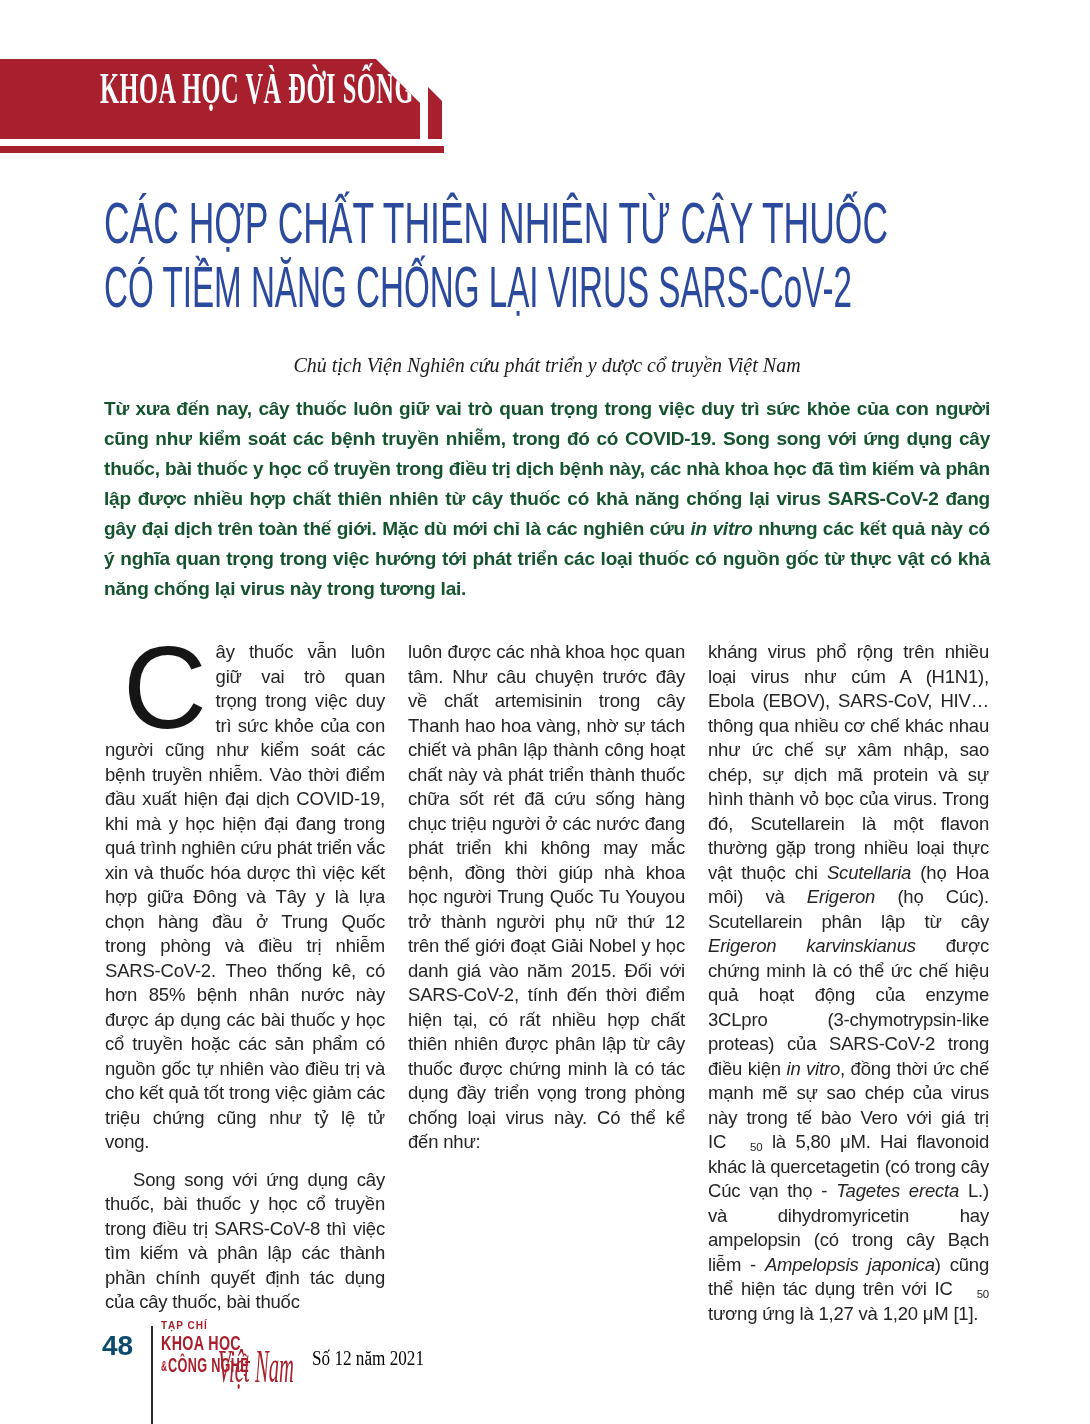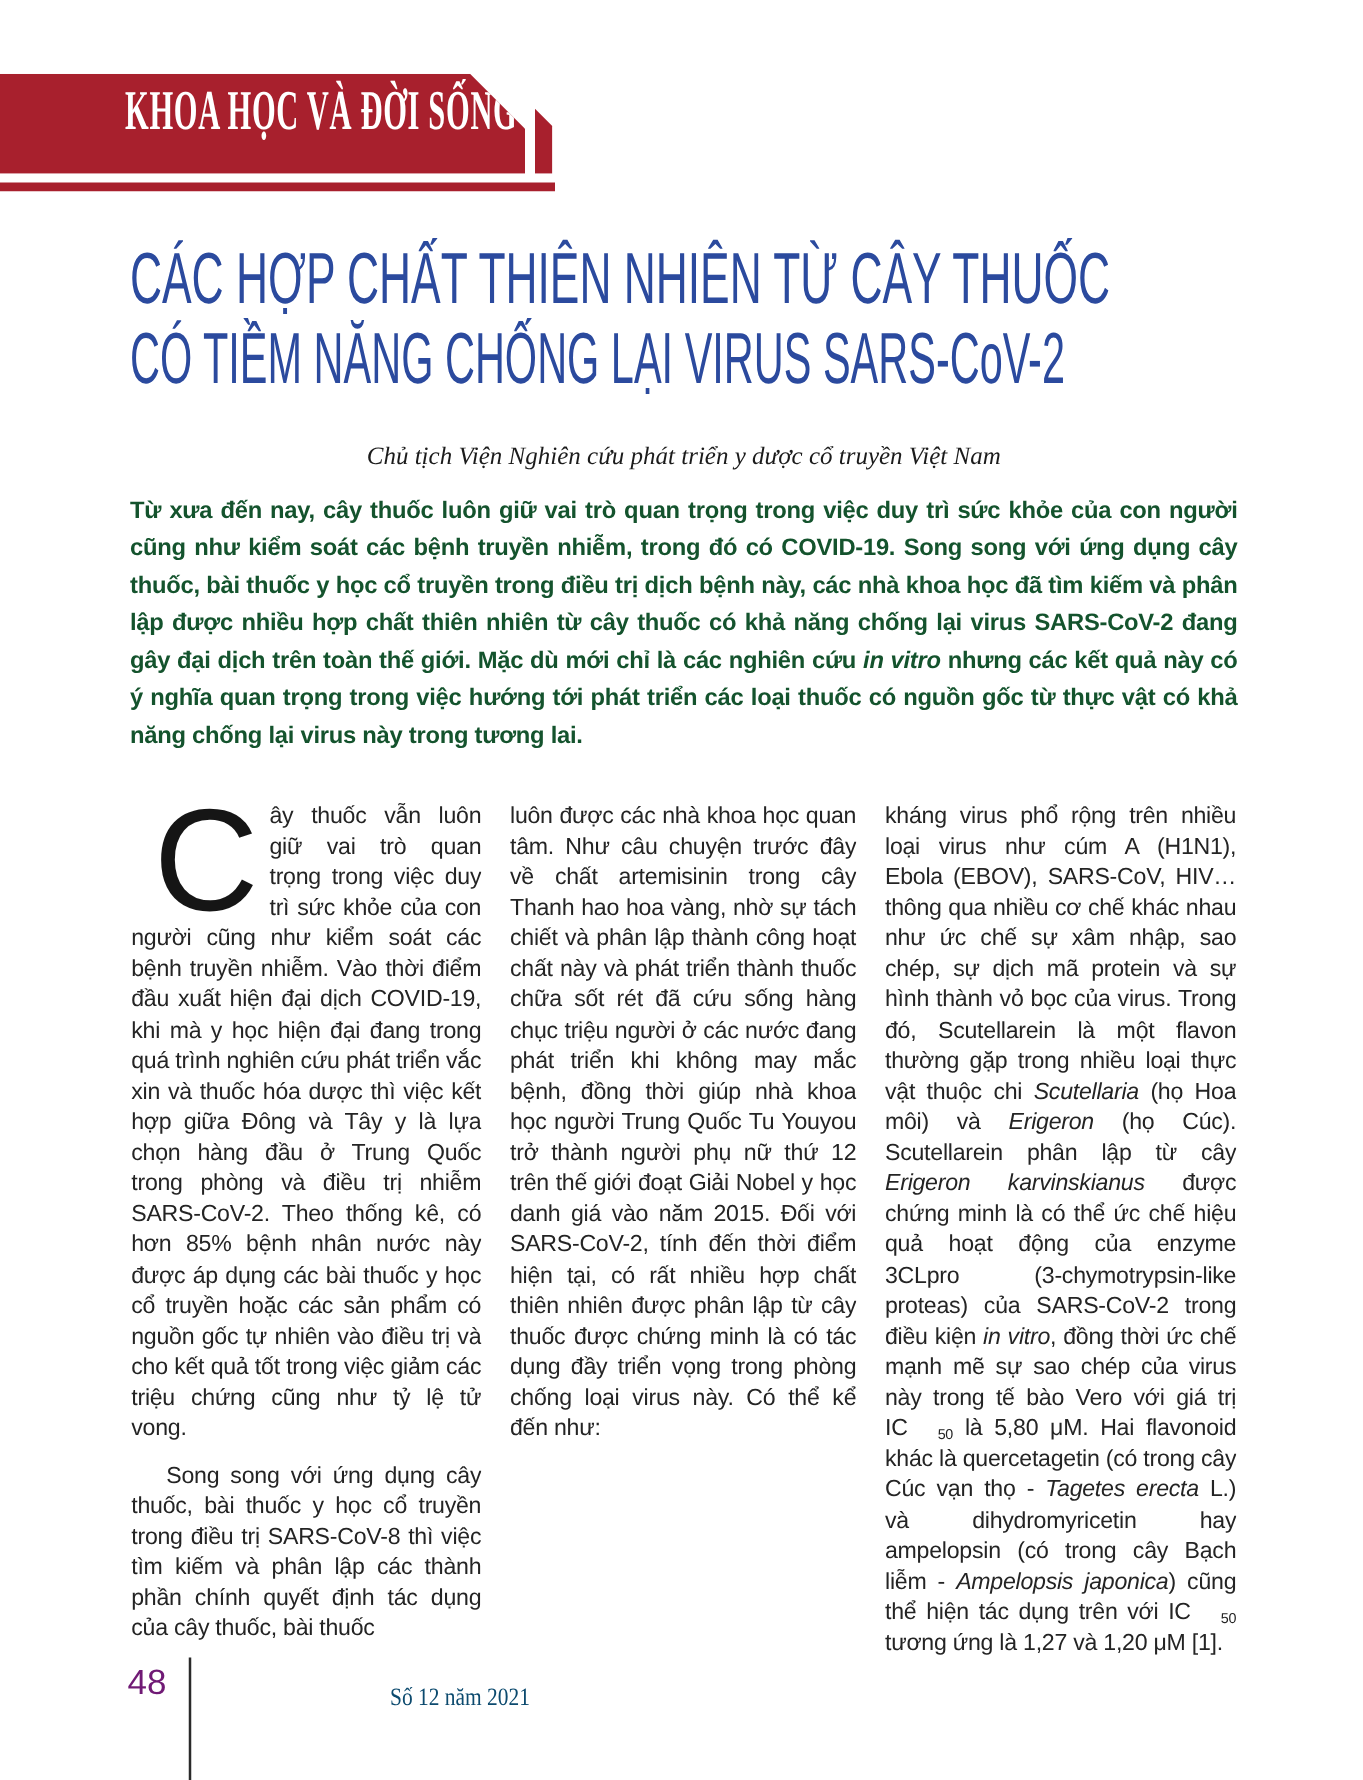--- a/index.html
+++ b/index.html
@@ -43,32 +43,32 @@
   .col3{left:708px;width:281px;}
   .body-p{margin:0;}
   .body-p + .body-p{margin-top:13px;}
   .indent{text-indent:28px;}
   .col i{font-style:italic;}
   .col sub{font-size:0.62em;vertical-align:-0.3em;line-height:0;padding-left:24px;}
   .dropcap{float:left;font-size:116px;line-height:92px;height:94px;
            padding:2px 9px 0 18px;color:#151515;}
 
   
-  .page-num{position:absolute;left:102px;top:1330px;font-size:28px;font-weight:400;color:#701a75;margin:0;}
+  .page-num{position:absolute;left:102px;top:1330px;font-size:28px;font-weight:700;color:#0c4a6e;margin:0;}
   .footer-divider{position:absolute;left:151px;top:1326px;width:2px;height:98px;background:#2a2a2a;}
   .logo{position:absolute;left:161px;top:1320px;width:230px;color:#A8202D;}
   .logo-tagline{font-size:10px;font-weight:700;letter-spacing:1px;line-height:12px;}
   .logo-line{font-size:21px;font-weight:700;letter-spacing:0.5px;line-height:22px;white-space:nowrap;}
   .logo-line span{display:inline-block;white-space:nowrap;}
   .logo-amp{font-size:14px;font-weight:700;vertical-align:1px;margin-right:1px;}
   .logo-script{position:absolute;left:57px;top:24px;font-family:"Liberation Serif","DejaVu Serif",serif;
                font-style:italic;font-size:46px;line-height:46px;white-space:nowrap;}
   .logo-script span{display:inline-block;white-space:nowrap;}
   .issue{position:absolute;left:312px;top:1347px;font-family:"Liberation Serif","DejaVu Serif",serif;
-         font-size:20px;color:#0c4a6e;margin:0;white-space:nowrap;}
+         font-size:20px;color:#000000;margin:0;white-space:nowrap;}
   .issue span{display:inline-block;white-space:nowrap;}
 </style>
 </head>
 <body>
 
 <div class="page">
 
   <div class="banner-main">
     <span class="banner-text" style="transform: scaleX(0.54208); transform-origin: left center;">KHOA HỌC VÀ ĐỜI SỐNG</span>
   </div>
@@ -91,16 +91,22 @@
     <p class="body-p">luôn được các nhà khoa học quan tâm. Như câu chuyện trước đây về chất artemisinin trong cây Thanh hao hoa vàng, nhờ sự tách chiết và phân lập thành công hoạt chất này và phát triển thành thuốc chữa sốt rét đã cứu sống hàng chục triệu người ở các nước đang phát triển khi không may mắc bệnh, đồng thời giúp nhà khoa học người Trung Quốc Tu Youyou trở thành người phụ nữ thứ 12 trên thế giới đoạt Giải Nobel y học danh giá vào năm 2015. Đối với SARS-CoV-2, tính đến thời điểm hiện tại, có rất nhiều hợp chất thiên nhiên được phân lập từ cây thuốc được chứng minh là có tác dụng đầy triển vọng trong phòng chống loại virus này. Có thể kể đến như:</p>
   </div>
 
   <div class="col col3">
     <p class="body-p"><span>kháng virus phổ rộng trên nhiều loại virus như cúm A (H1N1), Ebola (EBOV), SARS-CoV, HIV… thông qua nhiều cơ chế khác nhau như ức chế sự xâm nhập, sao chép, sự dịch mã protein và sự hình thành vỏ bọc của virus. Trong đó, Scutellarein là một flavon thường gặp trong nhiều loại thực vật thuộc chi </span><i>Scutellaria</i><span> (họ Hoa môi) và </span><i>Erigeron</i><span> (họ Cúc). Scutellarein phân lập từ cây </span><i>Erigeron karvinskianus</i><span> được chứng minh là có thể ức chế hiệu quả hoạt động của enzyme 3CLpro (3-chymotrypsin-like proteas) của SARS-CoV-2 trong điều kiện </span><i>in vitro</i><span>, đồng thời ức chế mạnh mẽ sự sao chép của virus này trong tế bào Vero với giá trị IC</span><sub>50</sub><span> là 5,80 μM. Hai flavonoid khác là quercetagetin (có trong cây Cúc vạn thọ - </span><i>Tagetes erecta</i><span> L.) và dihydromyricetin hay ampelopsin (có trong cây Bạch liễm - </span><i>Ampelopsis japonica</i><span>) cũng thể hiện tác dụng trên với IC</span><sub>50</sub><span> tương ứng là 1,27 và 1,20 μM [1].</span></p>
   </div>
 
   <p class="page-num">48</p>
   <div class="footer-divider"></div>
 
+  <div class="logo">
+    <div class="logo-tagline">TẠP CHÍ</div>
+    <div class="logo-line"><span style="transform: scaleX(0.680489); transform-origin: left center;">KHOA HỌC</span></div>
+    <div class="logo-line"><span style="transform: scaleX(0.604227); transform-origin: left center;"><span class="logo-amp">&amp;</span><span>CÔNG NGHỆ</span></span></div>
+    <div class="logo-script"><span style="transform: scaleX(0.449496); transform-origin: left center;">Việt Nam</span></div>
+  </div>
 
   <p class="issue"><span style="transform: scaleX(0.857827); transform-origin: left center;">Số 12 năm 2021</span></p>
 
 </div>
 
 </body></html>

